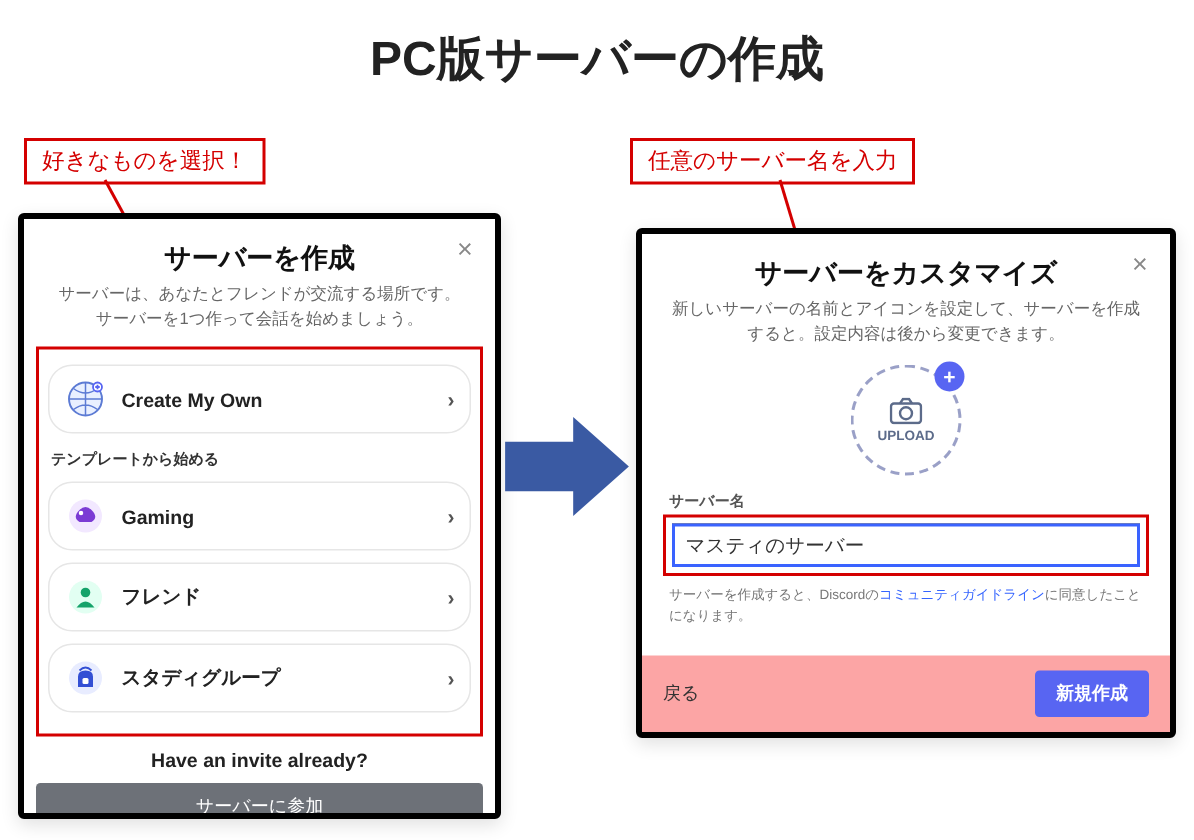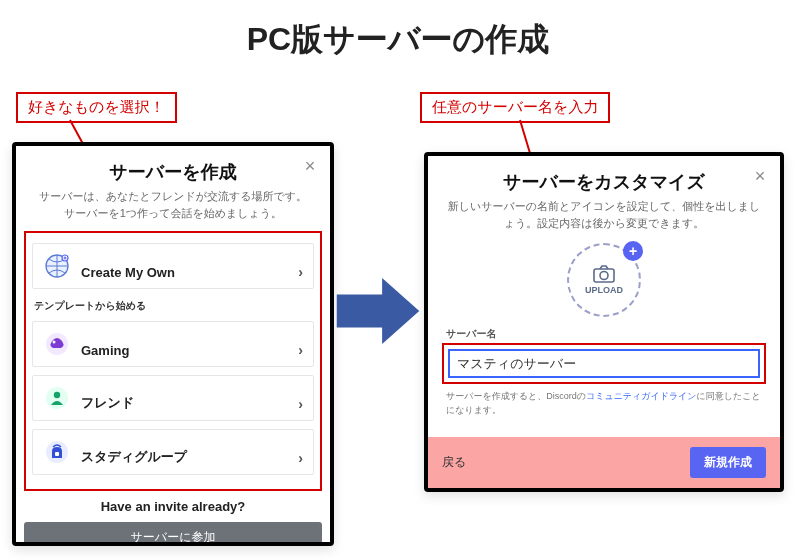--- a/index.html
+++ b/index.html
@@ -59,23 +59,23 @@
     display: flex; align-items: center; justify-content: center;
     cursor: pointer;
   }
 
   .options-box {
     margin: 6px 8px 0 8px;
     border: 2px solid #d40000;
     padding: 2px 4px 6px 4px;
   }
   .option-row {
-    display: flex; align-items: flex-end;
+    display: flex; align-items: center;
     border: 1px solid #e6e6e6;
-    border-radius: 2px;
+    border-radius: 16px;
     padding: 8px 10px;
     margin: 8px 2px;
     cursor: pointer;
     background: #fff;
   }
   .option-row .icon-wrap {
     width: 28px; height: 28px;
     display: flex; align-items: center; justify-content: center;
     margin-right: 10px;
   }
@@ -268,21 +268,21 @@
     <div class="join-bar">サーバーに参加</div>
   </div>
 
   <svg class="big-arrow" viewBox="0 0 100 80">
     <path d="M0,20 h55 v-20 l45,40 l-45,40 v-20 h-55 z"></path>
   </svg>
 
   <div id="dialog2" class="dialog">
     <div class="dlg-header">
       <div class="dlg-title">サーバーをカスタマイズ</div>
-      <div class="dlg-sub">新しいサーバーの名前とアイコンを設定して、個性を出しましょう。設定内容は後から変更できます。</div>
+      <div class="dlg-sub">新しいサーバーの名前とアイコンを設定して、サーバーを作成すると。設定内容は後から変更できます。</div>
       <div class="dlg-close">×</div>
     </div>
 
     <div class="upload-wrap">
       <div class="upload-circle">
         <svg width="22" height="18" viewBox="0 0 22 18">
           <rect x="1" y="4" width="20" height="13" rx="2" fill="none" stroke="#5c6b8a" stroke-width="1.6"></rect>
           <circle cx="11" cy="10.5" r="4" fill="none" stroke="#5c6b8a" stroke-width="1.6"></circle>
           <path d="M7,4 l2,-3 h4 l2,3" fill="none" stroke="#5c6b8a" stroke-width="1.6"></path>
         </svg>

